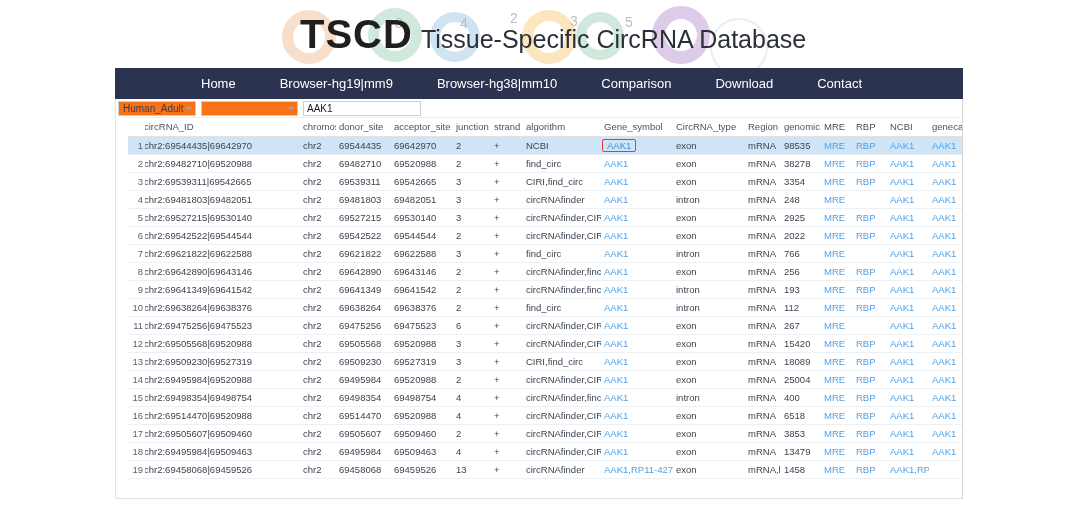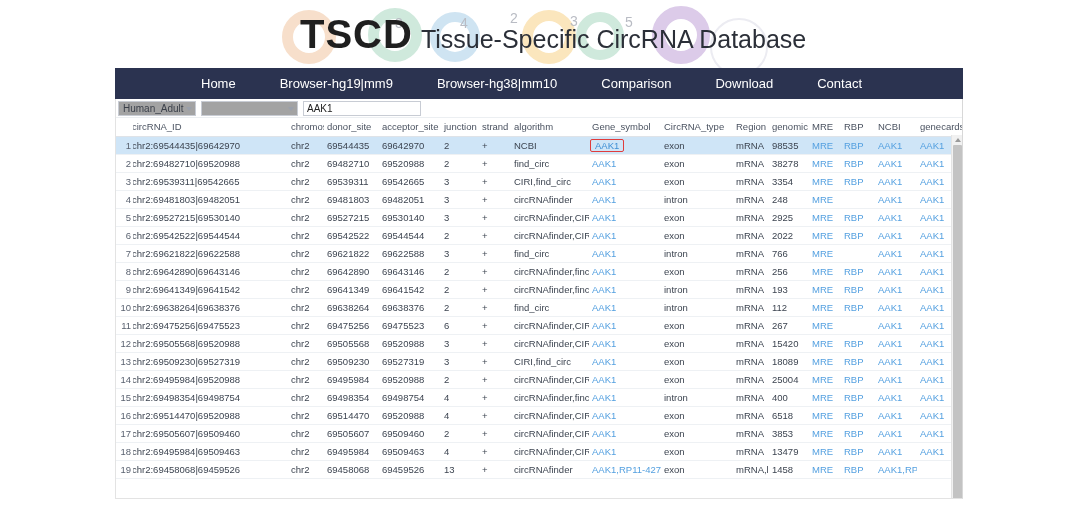--- a/index.html
+++ b/index.html
@@ -91,21 +91,21 @@
     height: 18px;
     display: flex;
     align-items: center;
     padding: 1px 0 0 2px;
     background: #ffffff;
   }
   .sel {
     position: relative;
     height: 15px;
     border: 1px solid #c8ccd4;
-    background: #a3a3a3;
+    background: #f97316;
     font-size: 10px;
     color: #3a3f49;
     display: flex;
     align-items: center;
     padding: 0 14px 0 4px;
     margin-right: 5px;
     cursor: pointer;
   }
   .sel-1 { width: 78px; }
   .sel-2 { width: 97px; }
@@ -157,20 +157,21 @@
     transform-origin: left center;
   }
 
   
   .table-scroll {
     position: relative;
     width: 846px;
     height: 381px;
     overflow: hidden;
     background: #ffffff;
+    margin-left: 12px;
   }
   table.grid {
     border-collapse: collapse;
     width: 835px;
     table-layout: fixed;
     font-size: 9.5px;
     font-family: "Liberation Sans", sans-serif;
     color: #3c4450;
   }
   table.grid thead th {

